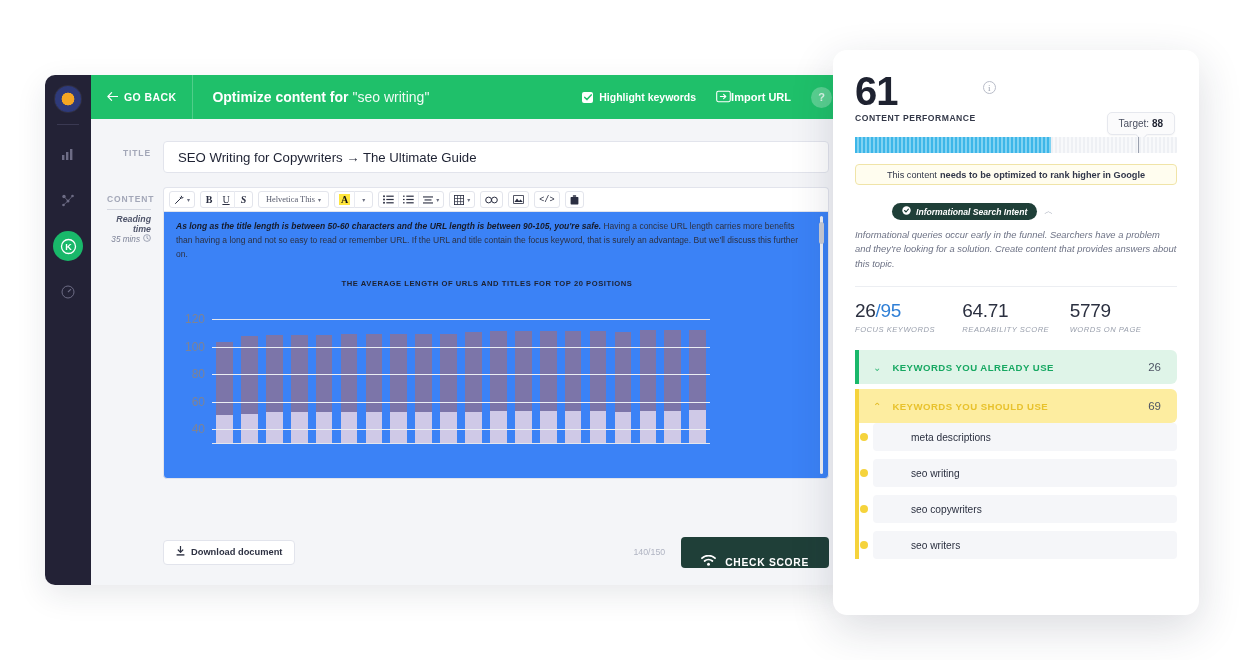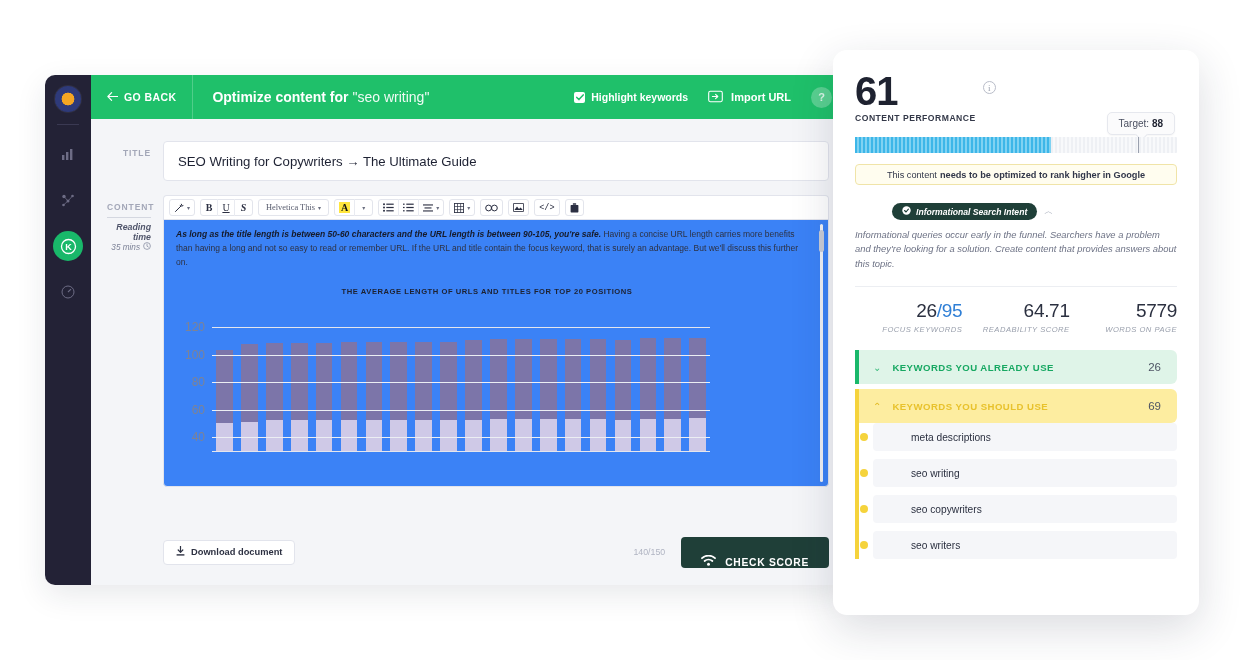--- a/index.html
+++ b/index.html
@@ -58,38 +58,38 @@
   .topbar-title{
     padding-left:19px; font-size:14px; white-space:nowrap;
     display:flex; align-items:baseline; gap:4px;
   }
   .topbar-title b{font-weight:bold;}
   .topbar-title i{font-style:normal; opacity:.93;}
   .topbar-right{ margin-left:auto; display:flex; align-items:center; gap:20px; padding-right:13px;}
   .hk{display:flex;align-items:center;gap:6px;font-size:10.5px;font-weight:bold;white-space:nowrap;}
   .chk{width:11px;height:11px;background:#fff;border-radius:2px;display:flex;align-items:center;justify-content:center;}
   .chk svg{display:block;}
-  .imp{display:flex;align-items:center;gap:8px;font-size:11px;font-weight:bold;white-space:nowrap;}
+  .imp{display:flex;align-items:center;gap:0;font-size:11px;font-weight:bold;white-space:nowrap;}
   .help{
     width:21px;height:21px;border-radius:50%;background:rgba(255,255,255,.26);
     display:flex;align-items:center;justify-content:center;font-size:11px;font-weight:bold;color:#d8f5e6;
   }
 
   
   .editor{ flex:1; position:relative; padding:22px 16px 0 16px; overflow:hidden;}
   .row{ display:flex; }
   .lbl-col{ width:56px; flex:0 0 56px; text-align:right; padding-right:12px; padding-top:7px;}
   .lbl{ font-size:8.5px; letter-spacing:.9px; color:#a3a7b8; font-weight:bold;}
   .rt-div{height:1px;background:#d4d7e0;margin:5px 0 4px 0;}
   .rt1{font-size:8.8px;font-style:italic;color:#50556b;font-weight:bold;}
   .rt2{font-size:8.2px;font-style:italic;color:#7b8096;display:flex;justify-content:flex-end;align-items:center;gap:3px;}
 
   .title-box{
     flex:1; background:#fff; border:1px solid #e2e4ec; border-radius:4px;
-    height:40px; display:flex;align-items:center; padding:0 14px;
+    height:32px; display:flex;align-items:center; padding:0 14px;
     font-size:13.2px; color:#1e2233;
   }
   .content-wrap{ flex:1; display:flex; flex-direction:column; min-width:0;}
   .toolbar{
     background:#fff;border:1px solid #e2e4ec;border-bottom:none;border-radius:4px 4px 0 0;
     height:24px; display:flex; align-items:center; gap:0; padding:0 5px;
   }
   .tgrp{display:flex;align-items:center;border:1px solid #e3e5ec;border-radius:3px;height:17px;margin-right:5px;}
   .tb{
     height:17px;min-width:17px;padding:0 4px;display:flex;align-items:center;justify-content:center;
@@ -191,21 +191,21 @@
     background:#1f3f38;color:#fff;border-radius:11px;height:17px;
     display:flex;align-items:center;gap:5px;padding:0 10px;
     font-size:8.6px;font-weight:bold;font-style:italic;white-space:nowrap;
   }
   .chev{color:#aab0bd;font-size:9px;}
   .intent-txt{
     margin-top:8px;font-size:9.4px;line-height:1.52;color:#6d7285;font-style:italic;
   }
   .hr{height:1px;background:#eceef2;margin:15px 0 13px 0;}
 
-  .stats{display:flex;text-align:right;}
+  .stats{display:flex;}
   .stat{flex:1;}
   .stat .v{font-size:19px;color:#2b3040;letter-spacing:-.3px;}
   .stat .v .hl{color:#2f7fd6;}
   .stat .k{font-size:7.6px;letter-spacing:.5px;color:#9aa0ad;font-style:italic;margin-top:3px;}
 
   .acc{
     margin-top:16px;height:34px;border-radius:0 6px 6px 0;
     display:flex;align-items:center;padding:0 16px 0 14px;
   }
   .acc.green{background:#dff4e8;border-left:4px solid #19b86a;}

